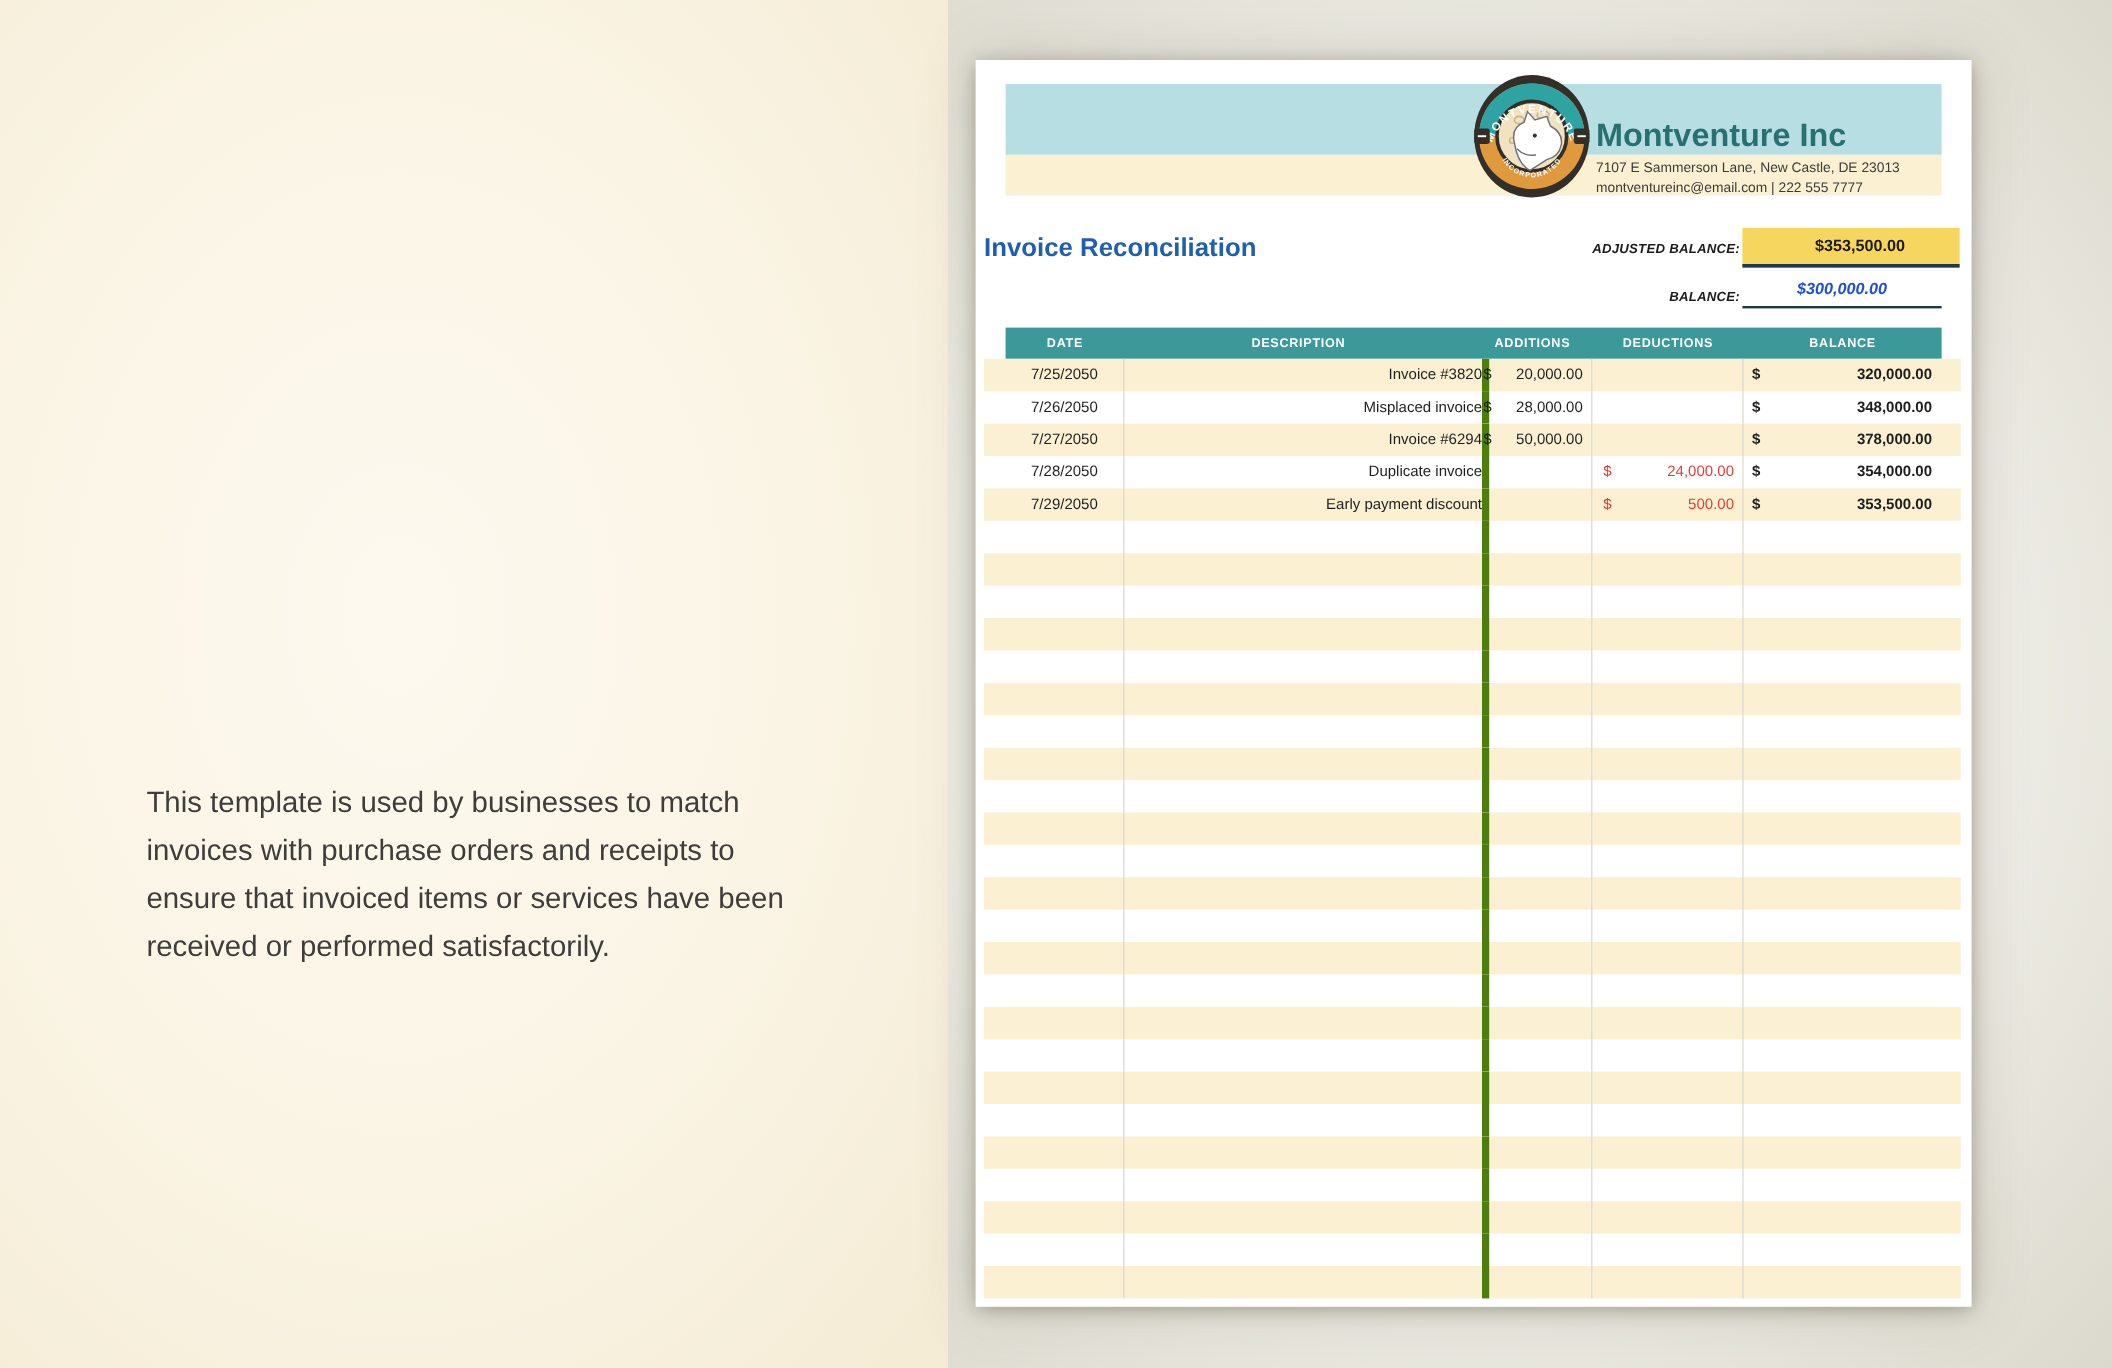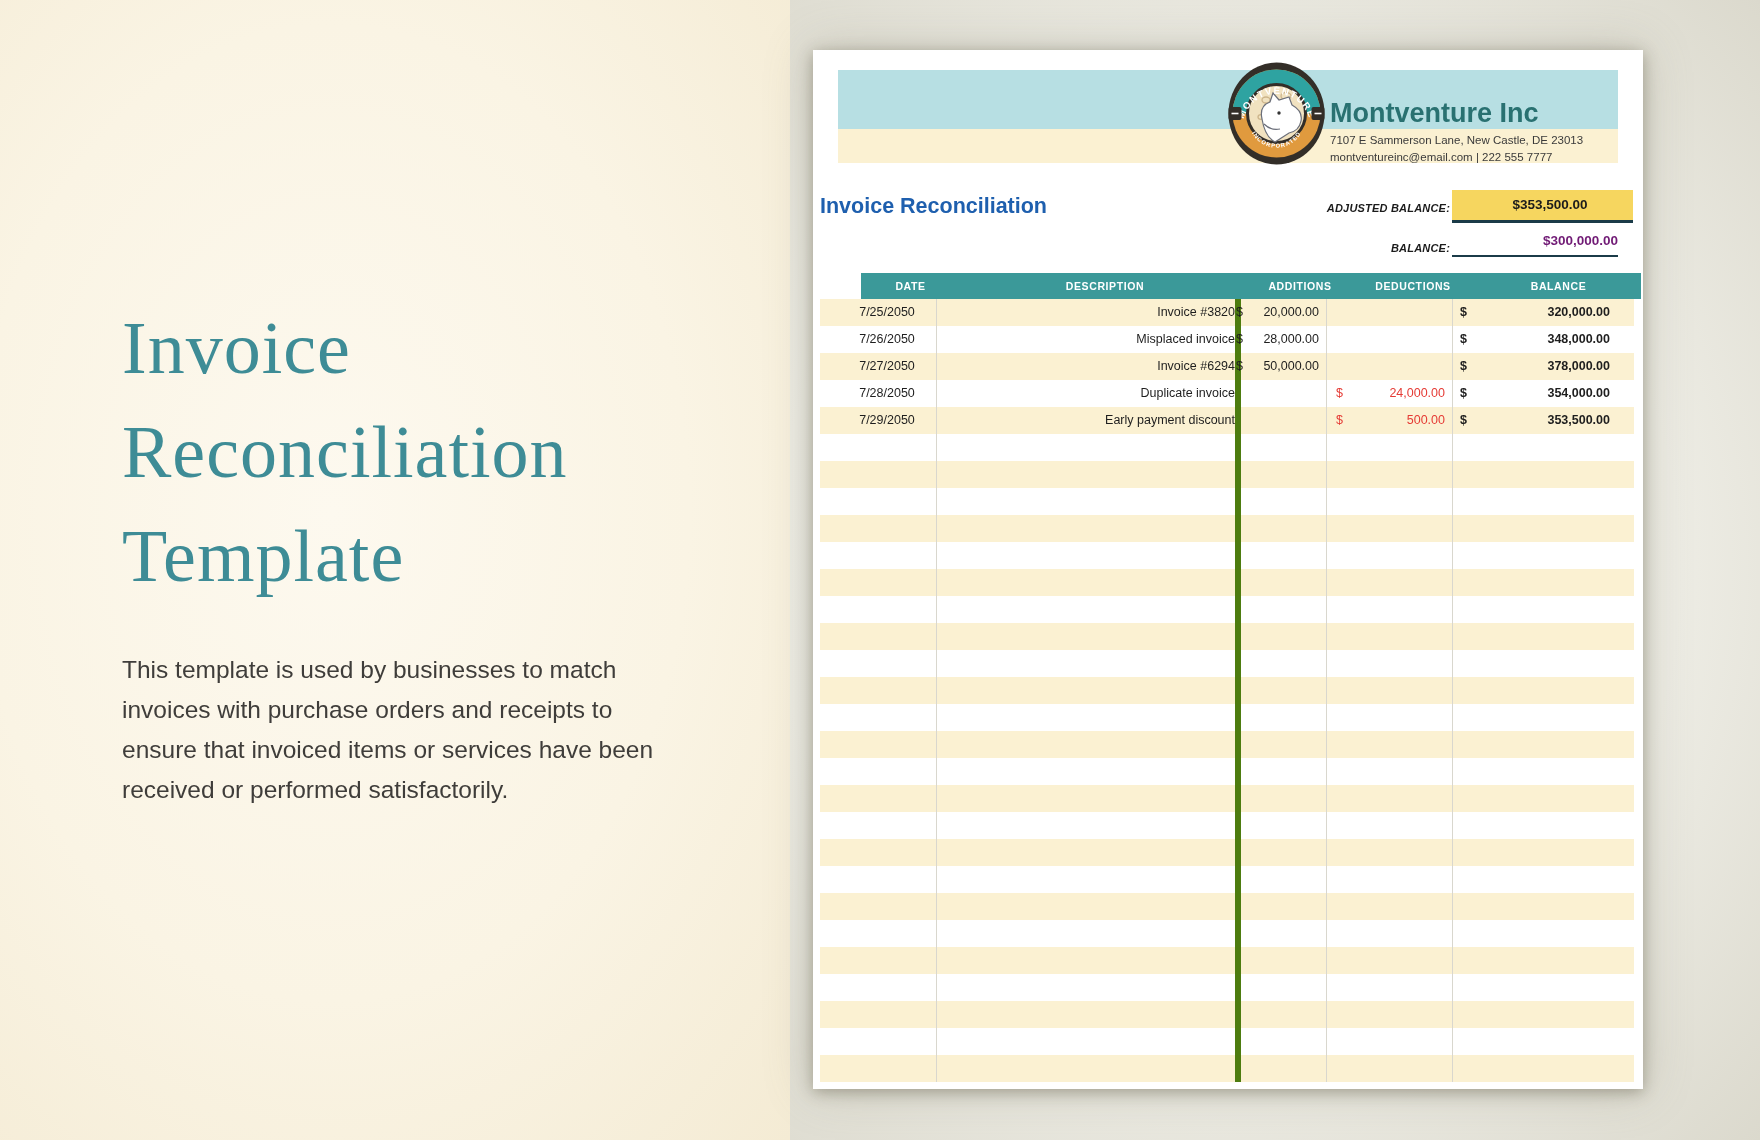--- a/index.html
+++ b/index.html
@@ -54,26 +54,26 @@
   .sum-label.adj{top:152px;}
   .sum-label.bal{top:192px;}
   .adj-box{
     position:absolute;left:639px;top:140px;width:166px;height:30px;
     background:#F6D65F;border-bottom:3px solid #1B3B48;
     text-align:center;line-height:30px;font-size:13.5px;font-weight:bold;color:#1B1B1B;padding-left:15px;
   }
   .bal-box{
     position:absolute;left:639px;top:177px;width:166px;height:28px;
     border-bottom:2px solid #1B3B48;
-    text-align:right;line-height:28px;font-size:13.5px;font-weight:bold;color:#701a75;
+    text-align:center;line-height:28px;font-size:13.5px;font-weight:bold;color:#1d4ed8;font-style:italic;
   }
   
   .thead{
     position:absolute;left:25px;top:223px;width:780px;height:26px;
-    background:#3B9999;display:flex;color:#FFFFFF;margin-left:23px;
+    background:#3B9999;display:flex;color:#FFFFFF;
   }
   .th{
     font-size:10.5px;font-weight:bold;letter-spacing:0.6px;
     text-align:center;line-height:26px;
   }
   .th:nth-child(1){width:99px;}
   .th:nth-child(2){width:290px;}
   .th:nth-child(3){width:100px;}
   .th:nth-child(4){width:126px;}
   .th:nth-child(5){width:165px;}
@@ -88,25 +88,20 @@
   .c-bal{left:633px;width:165px;font-weight:bold;}
   .sym{position:absolute;left:9px;top:0;}
   .amt{position:absolute;right:7px;top:0;}
   .c-bal .sym{left:7px;}
   .c-bal .amt{right:8px;}
 </style>
 </head>
 <body>
 
 <div class="left-panel">
-  <div class="hero-title">
-    <div>Invoice</div>
-    <div>Reconciliation</div>
-    <div>Template</div>
-  </div>
   <div class="hero-desc">This template is used by businesses to match invoices with purchase orders and receipts to ensure that invoiced items or services have been received or performed satisfactorily.</div>
 </div>
 
 <div class="right-panel">
 </div>
 
 <div class="page">
 
   <div class="band-blue"></div>
   <div class="band-cream"></div>

